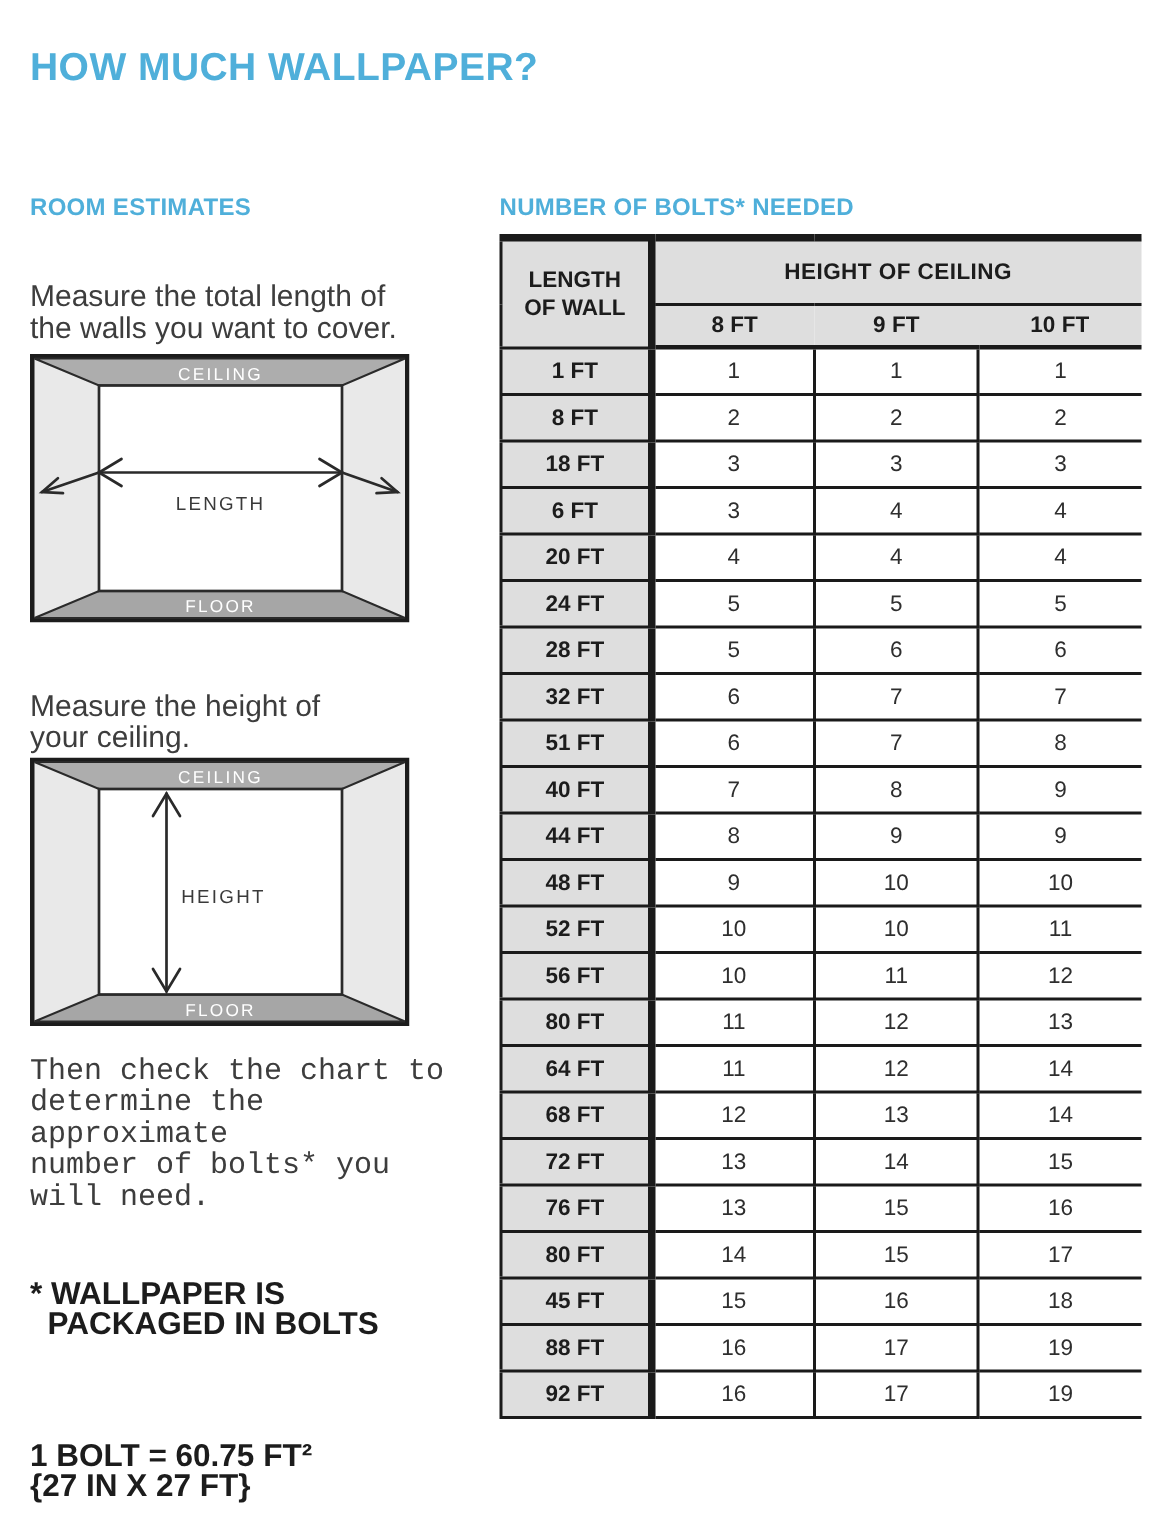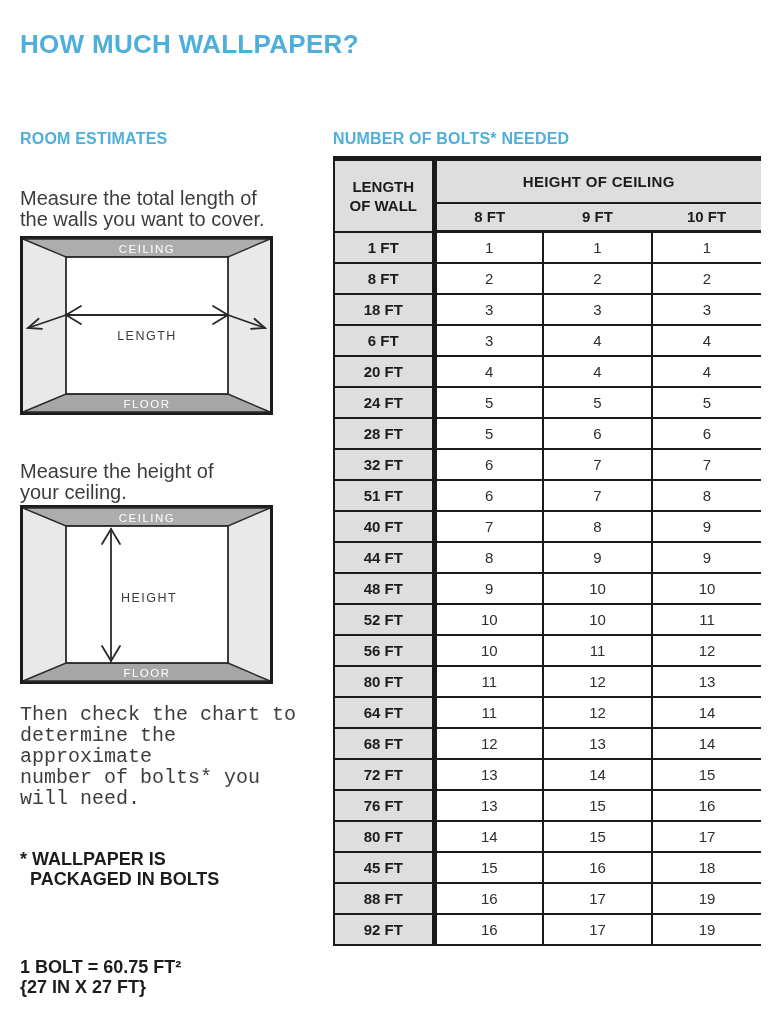--- a/index.html
+++ b/index.html
@@ -26,21 +26,21 @@
   #table-heading{left:333px;top:130px;width:427px;text-align:left;}
   .step{
     position:absolute;left:20px;width:290px;
     font-size:20px;line-height:21px;color:var(--body-ink);white-space:pre-line;
   }
   #step1{top:168px;}
   #step2{top:441px;}
   #step3{top:684px;font-family:Liberation Mono, monospace;}
   .note{
     position:absolute;left:20px;width:290px;font-weight:700;
-    font-size:18px;line-height:19.5px;color:var(--ink);white-space:pre-line;
+    font-size:21px;line-height:19.5px;color:var(--ink);white-space:pre-line;
   }
   #note1{top:832px;}
   #note2{top:940px;}
   .diagram{position:absolute;left:20px;}
   #diagram1{top:236px;}
   #diagram2{top:505px;}
   .bolts-table-wrap{position:absolute;left:333px;top:156px;}
   table.bolts{
     border-collapse:collapse;table-layout:fixed;width:427px;
     border-top:5px solid var(--line);

